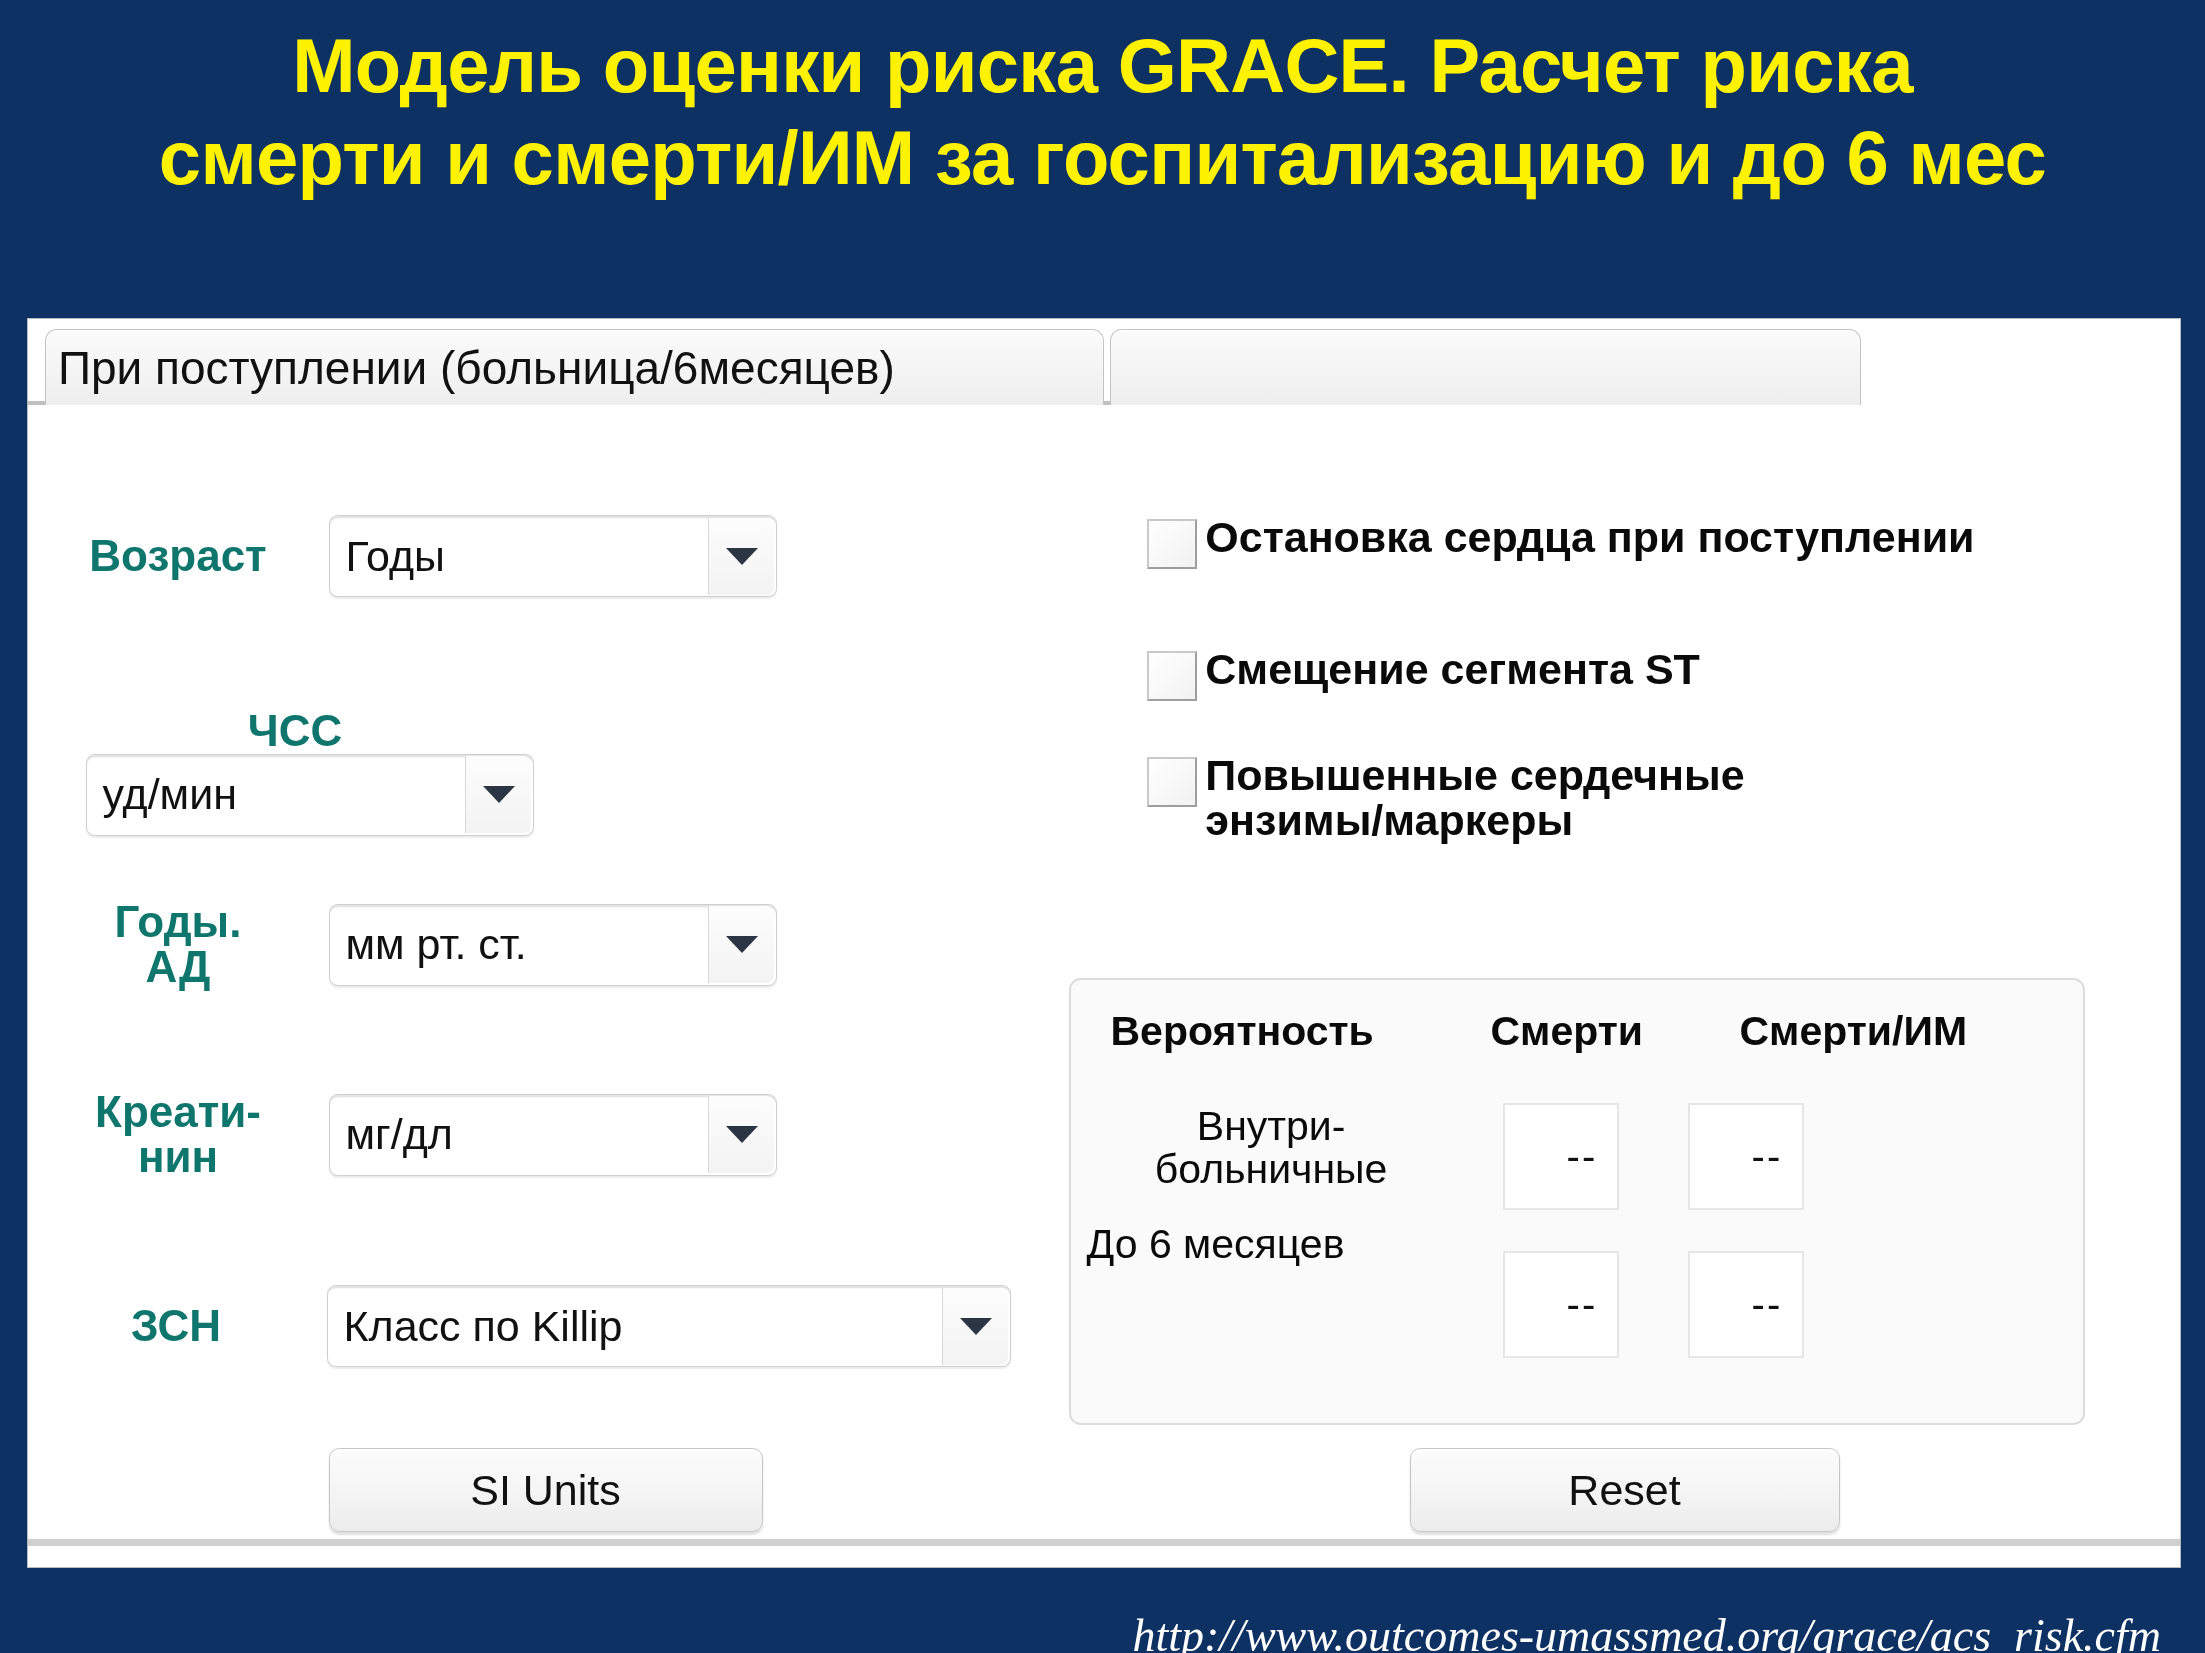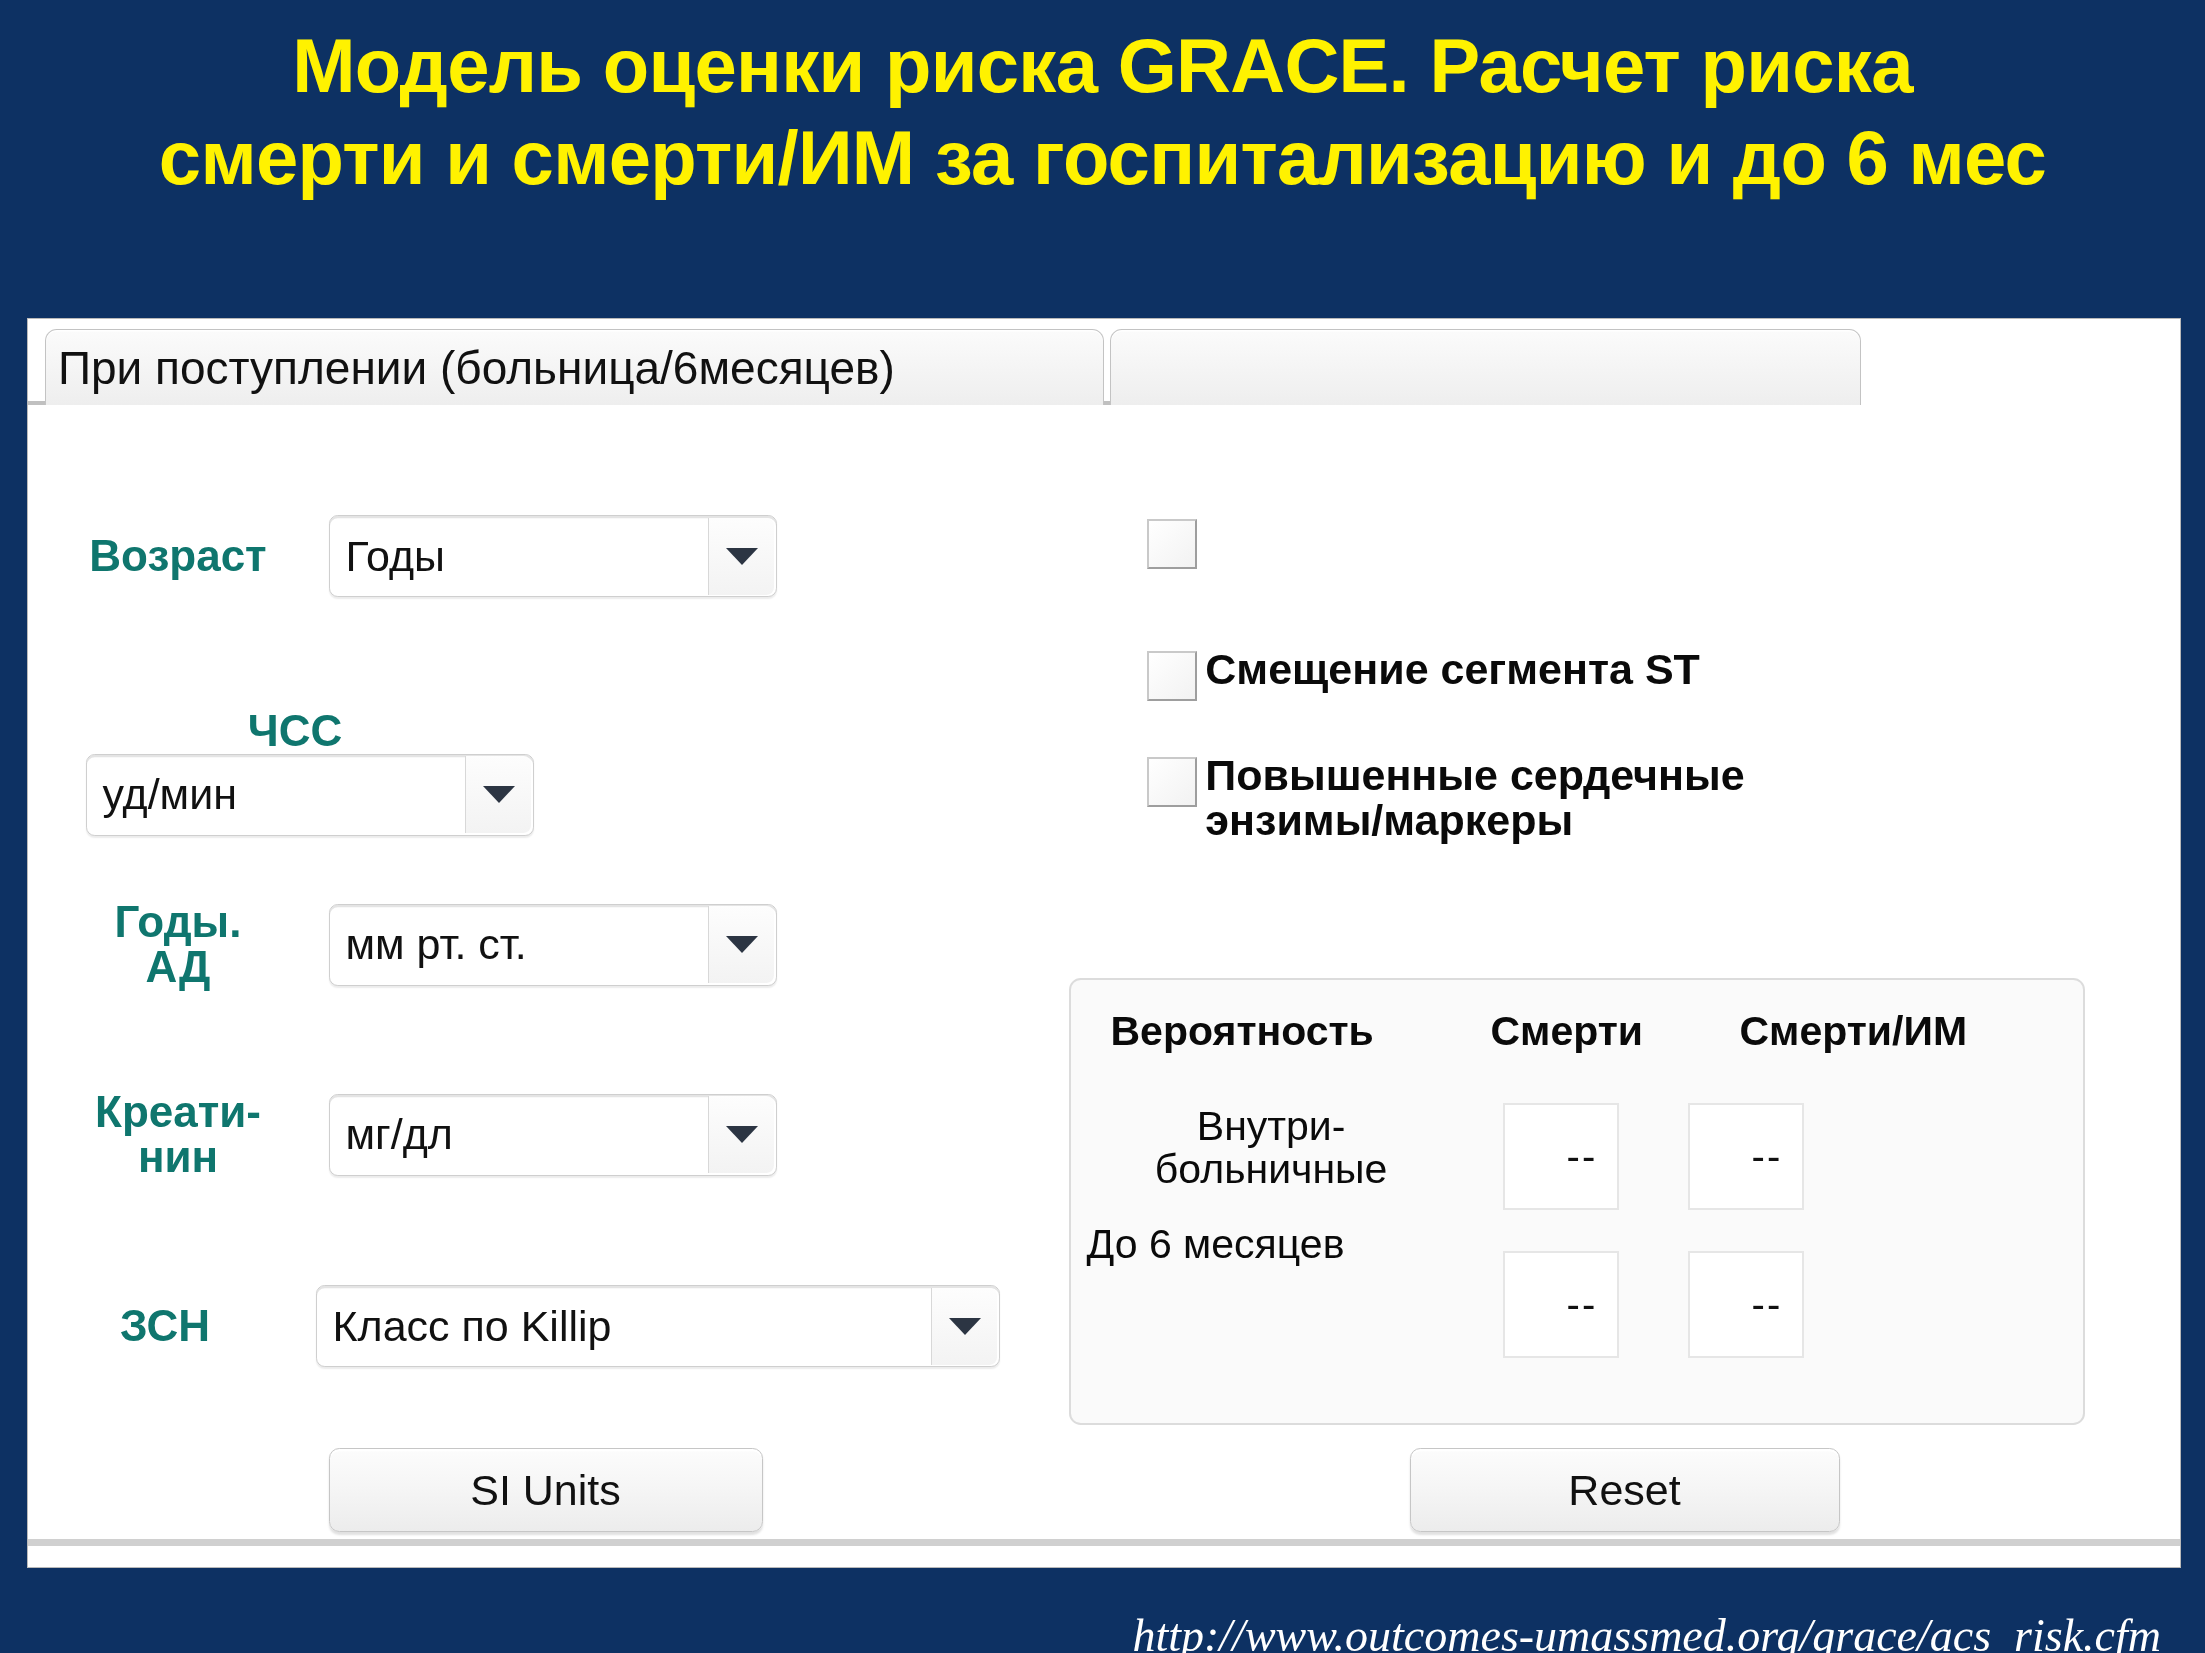--- a/index.html
+++ b/index.html
@@ -146,21 +146,21 @@
     border-left: 16px solid transparent;
     border-right: 16px solid transparent;
     border-top: 17.6px solid #2c3543;
   }
 
   
   #row-age      { left: 29px;  top: 109px; }
   #row-hr       { left: 29px;  top: 303px; flex-direction: column; }
   #row-sbp      { left: 29px;  top: 494px; }
   #row-creat    { left: 29px;  top: 684px; }
-  #row-chf      { left: 16px;  top: 879px; }
+  #row-chf      { left: 27px;  top: 879px; }
 
   #row-age   .field-label { width: 243px; }
   #row-hr    .field-label { width: 243px; }
   #row-sbp   .field-label { width: 243px; }
   #row-creat .field-label { width: 243px; }
   #row-chf   .field-label { width: 243px; }
 
   #combo-age   { width: 448px; margin-left: 29px; }
   #combo-hr    { width: 448px; margin-left: 29px; }
   #combo-sbp   { width: 448px; margin-left: 29px; }
@@ -373,20 +373,21 @@
           <span class="combo-arrow-btn">
             <span class="arrow-tri"></span>
           </span>
         </div>
       </div>
 
       <div id="si-units-button" class="push-btn">SI Units</div>
 
       <div id="chk-cardiac-arrest" class="checkbox-row">
         <span class="checkbox-box"></span>
+        <span class="checkbox-label">Остановка сердца при поступлении</span>
       </div>
 
       <div id="chk-st-deviation" class="checkbox-row">
         <span class="checkbox-box"></span>
         <span class="checkbox-label">Смещение сегмента ST</span>
       </div>
 
       <div id="chk-enzymes" class="checkbox-row">
         <span class="checkbox-box"></span>
         <span class="checkbox-label">Повышенные сердечные

